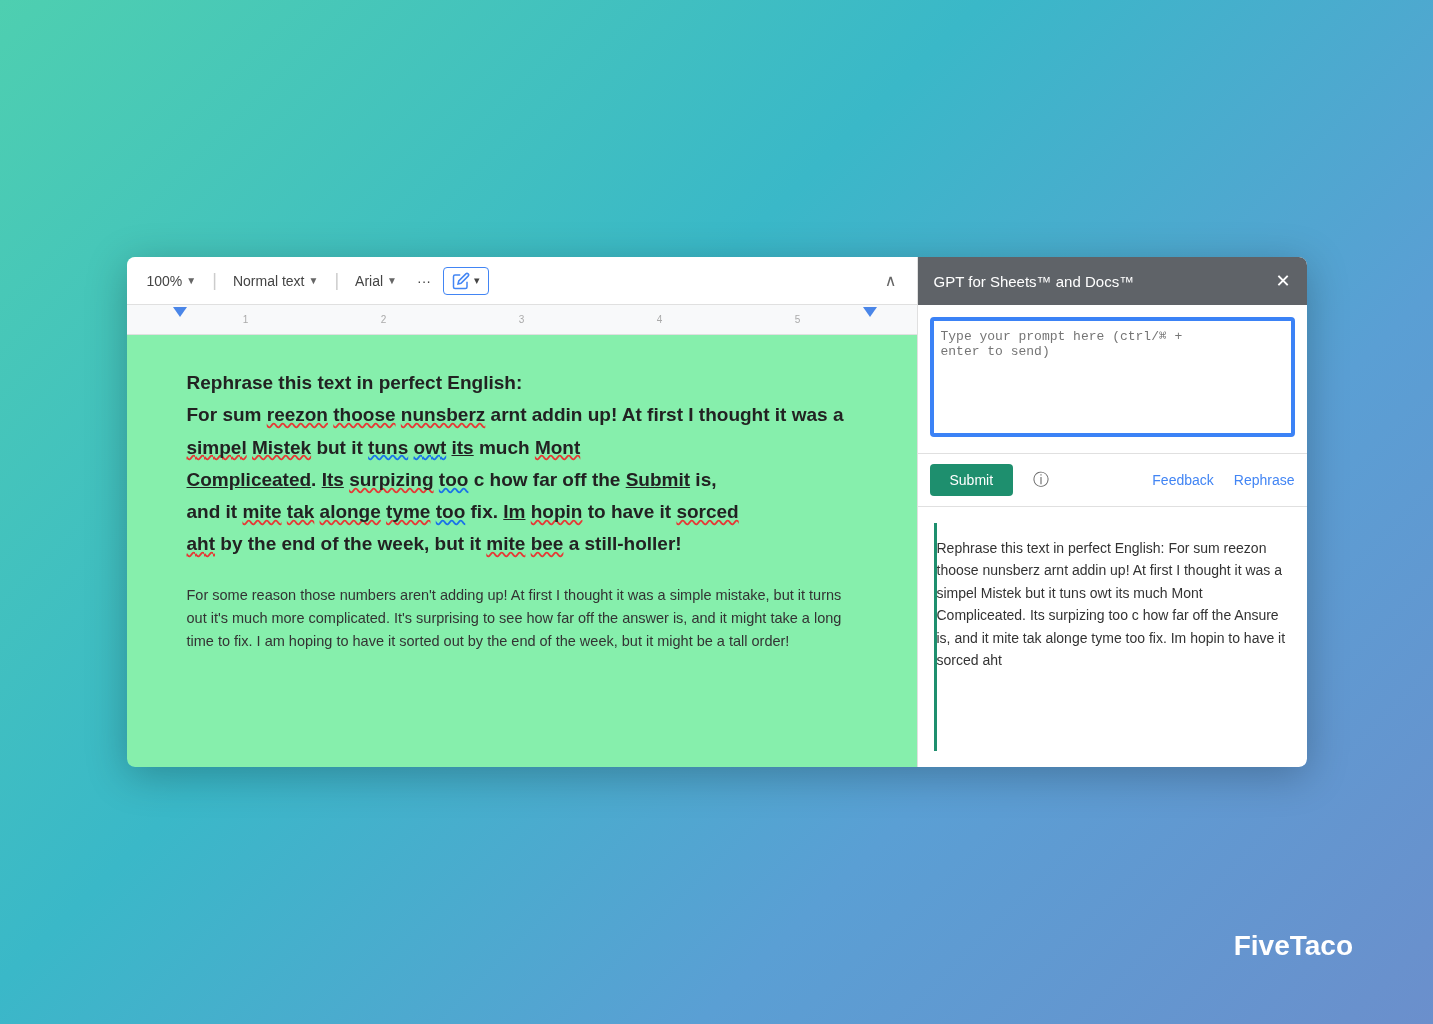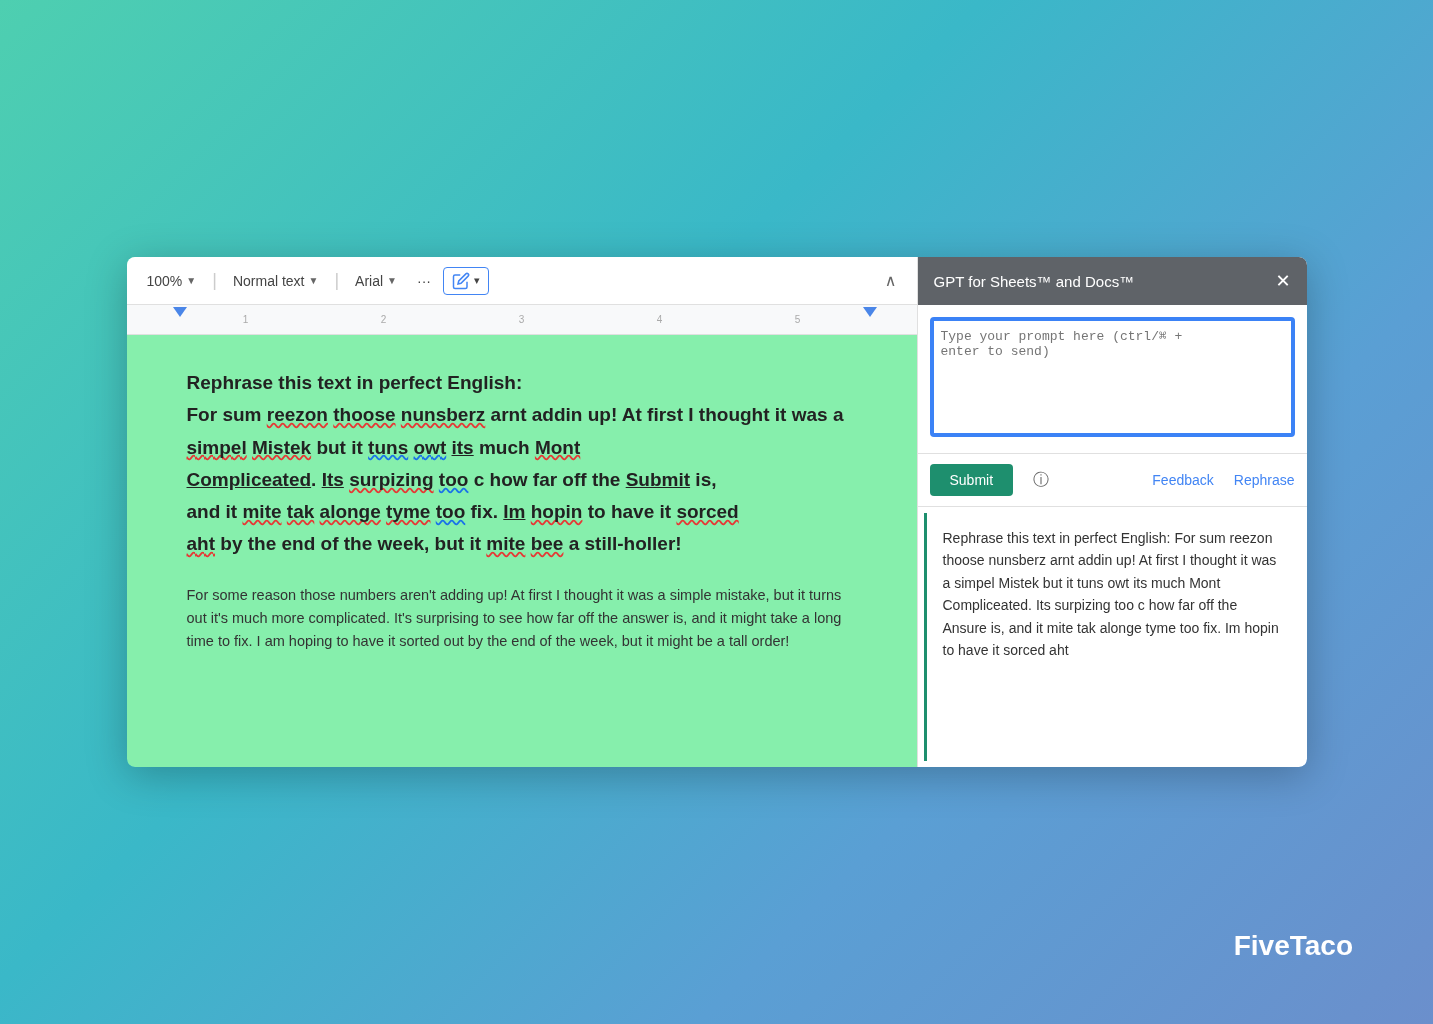--- a/index.html
+++ b/index.html
@@ -262,26 +262,26 @@
 
     .gpt-tutorial-link {
       color: #4285f4;
       font-size: 14px;
       cursor: pointer;
       text-decoration: none;
     }
 
     .gpt-result {
       flex: 1;
-      padding: 14px 16px;
+      padding: 14px 0;
       font-size: 14px;
       line-height: 1.6;
       color: #333;
       border-left: 3px solid #1e8f6e;
-      margin: 6px;
+      margin: 16px;
       overflow-y: auto;
     }
 
     .gpt-result-text {
       display: block;
     }
 
     
     .brand-logo {
       position: absolute;

